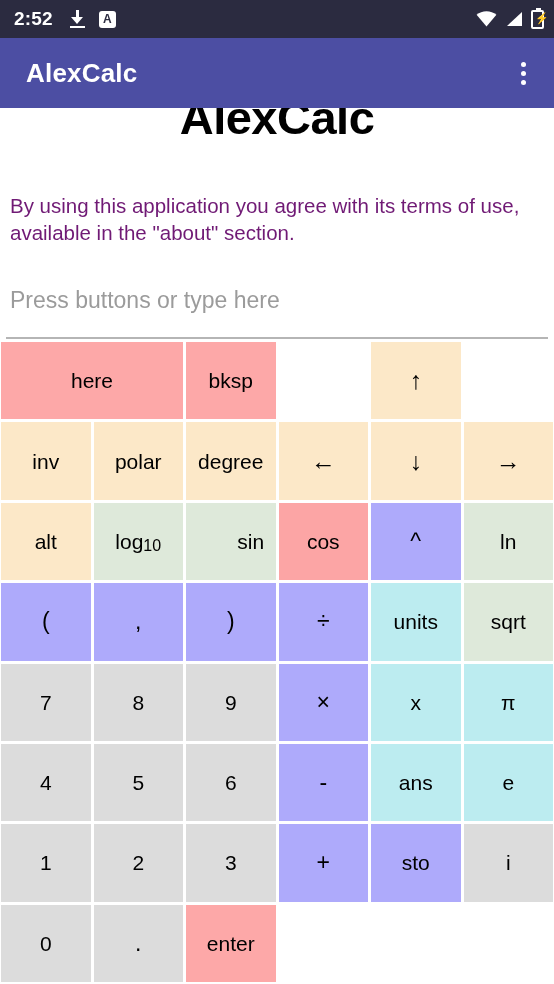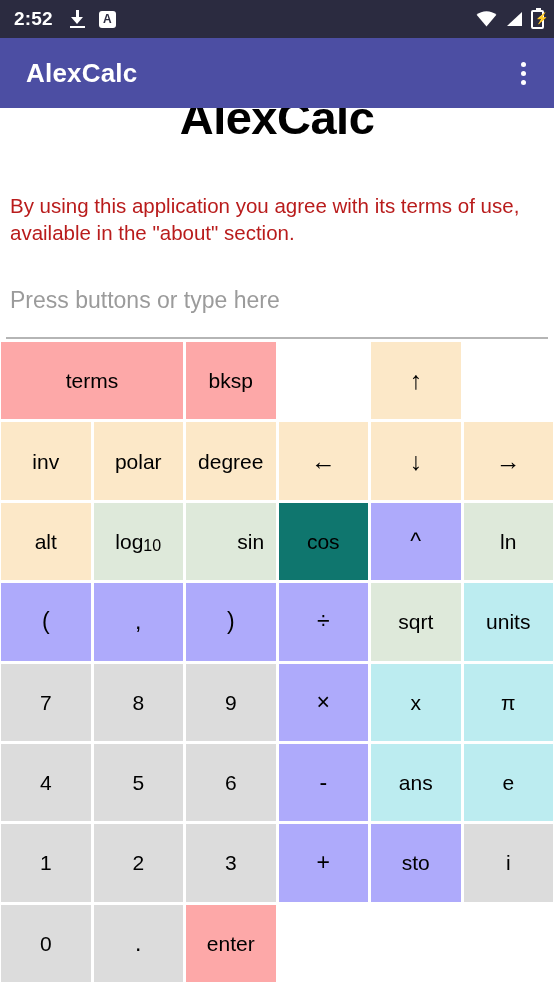--- a/index.html
+++ b/index.html
@@ -59,21 +59,21 @@
   
   .content { flex: 1 1 auto; position: relative; overflow: hidden; }
 
   .big-title {
     position: absolute; top: -16px; left: 0; right: 0;
     text-align: center; font-size: 47px; font-weight: bold; color: #000;
     letter-spacing: -.5px; line-height: 1.1;
   }
   .disclaimer {
     position: absolute; top: 84px; left: 10px; right: 10px;
-    font-size: 20.5px; color: #b91c1c; line-height: 1.32;
+    font-size: 20.5px; color: #701a75; line-height: 1.32;
   }
   .input-wrap {
     position: absolute; top: 177px; left: 6px; right: 6px;
     border-bottom: 2px solid #b5b5b5; padding-bottom: 21px;
   }
   .calc-input {
     width: 100%; border: 0; outline: 0; background: transparent;
     font-family: "Liberation Sans", sans-serif;
     font-size: 23px; color: #000; padding: 2px 4px;
   }
@@ -145,46 +145,46 @@
 
   <div class="content">
     <div class="big-title">AlexCalc</div>
     <div class="disclaimer">By using this application you agree with its terms of use, available in the "about" section.</div>
 
     <div class="input-wrap">
       <input class="calc-input" type="text" placeholder="Press buttons or type here" style="">
     </div>
 
     <div class="keypad">
-        <div class="key wide" style="background: rgb(253, 168, 168);">terms</div>
+        <div class="key wide" style="background: rgb(253, 168, 168);">here</div>
         <div class="key" style="background: rgb(253, 168, 168);">bksp</div>
         <div class="key empty"></div>
         <div class="key arrow" style="background: rgb(252, 232, 200);">↑</div>
         <div class="key empty"></div>
         <div class="key" style="background: rgb(252, 232, 200);">inv</div>
         <div class="key" style="background: rgb(252, 232, 200);">polar</div>
         <div class="key" style="background: rgb(252, 232, 200);">degree</div>
         <div class="key arrow" style="background: rgb(252, 232, 200);">←</div>
         <div class="key arrow" style="background: rgb(252, 232, 200);">↓</div>
         <div class="key arrow" style="background: rgb(252, 232, 200);">→</div>
         <div class="key" style="background: rgb(252, 232, 200);">alt</div>
         <div class="key" style="background: rgb(222, 233, 218);">
           <span>log</span>
           <span class="sub">10</span>
         </div>
         <div class="key" style="background: rgb(222, 233, 218); padding-left: 40px;">sin</div>
-        <div class="key" style="background: #0f766e;">cos</div>
+        <div class="key" style="background: #fca5a5;">cos</div>
         <div class="key sym" style="background: rgb(174, 170, 251);">^</div>
         <div class="key" style="background: rgb(222, 233, 218);">ln</div>
         <div class="key sym" style="background: rgb(174, 170, 251);">(</div>
         <div class="key sym" style="background: rgb(174, 170, 251);">,</div>
         <div class="key sym" style="background: rgb(174, 170, 251);">)</div>
         <div class="key sym" style="background: rgb(174, 170, 251);">÷</div>
+        <div class="key" style="background: rgb(188, 236, 240);">units</div>
         <div class="key" style="background: rgb(222, 233, 218);">sqrt</div>
-        <div class="key" style="background: rgb(188, 236, 240);">units</div>
         <div class="key" style="background: rgb(220, 220, 220);">7</div>
         <div class="key" style="background: rgb(220, 220, 220);">8</div>
         <div class="key" style="background: rgb(220, 220, 220);">9</div>
         <div class="key sym" style="background: rgb(174, 170, 251);">×</div>
         <div class="key" style="background: rgb(188, 236, 240);">x</div>
         <div class="key" style="background: rgb(188, 236, 240);">π</div>
         <div class="key" style="background: rgb(220, 220, 220);">4</div>
         <div class="key" style="background: rgb(220, 220, 220);">5</div>
         <div class="key" style="background: rgb(220, 220, 220);">6</div>
         <div class="key sym" style="background: rgb(174, 170, 251);">-</div>

